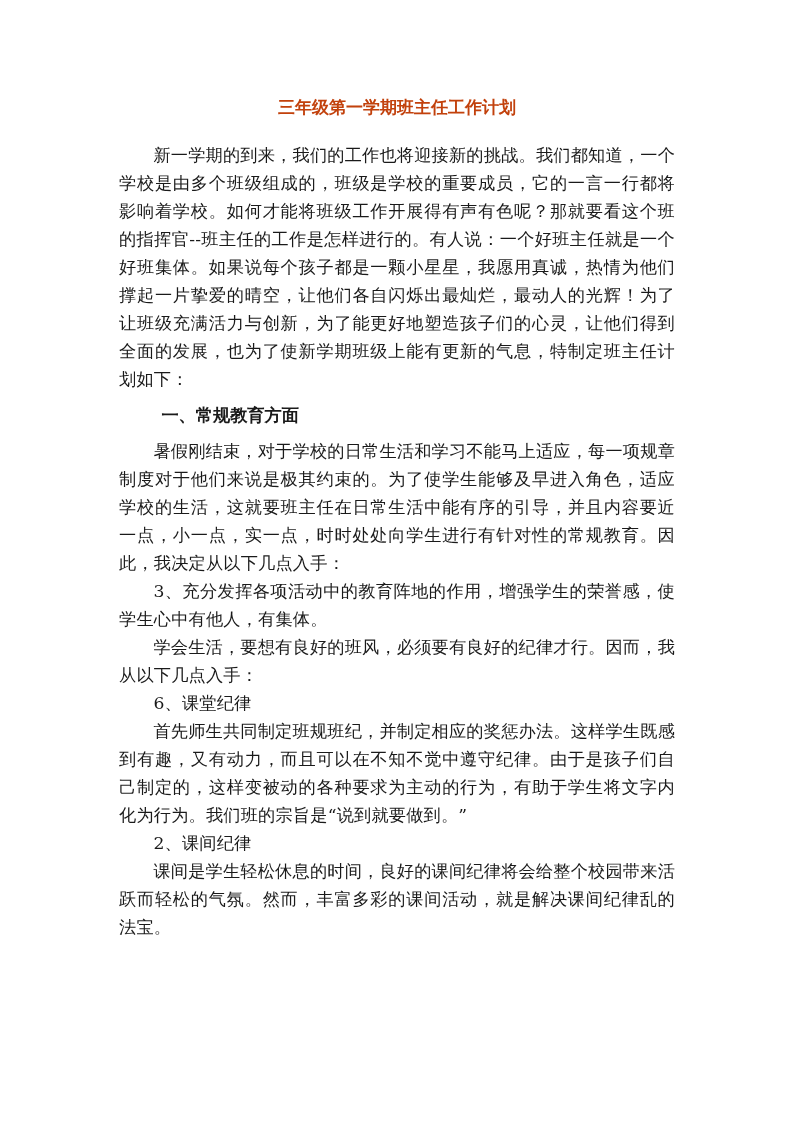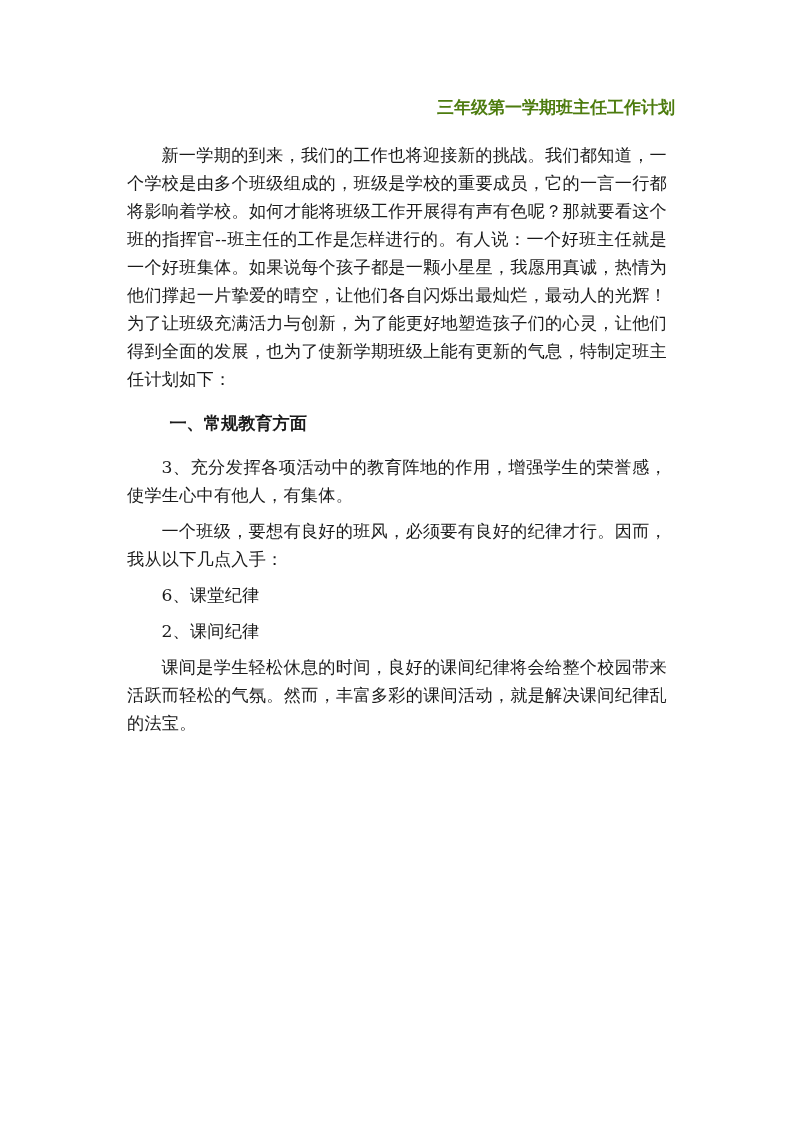--- a/index.html
+++ b/index.html
@@ -1,36 +1,38 @@
 <!DOCTYPE html>
 <html><head>
 <meta charset="utf-8">
 <style>
   html, body { margin: 0; padding: 0; background: #ffffff; }
   body { width: 793px; height: 1122px; position: relative; overflow: hidden;
          font-family: "DejaVu Serif", "Liberation Serif", serif; color: #1a1a1a; }
   .page { position: absolute; left: 119px; top: 95px; width: 556px; }
-  .title { text-align: right; font-size: 17px; line-height: 24px; margin: 0 0 22px 0; color: #4d7c0f; }
-  .p { font-size: 17.2px; line-height: 28px; margin: 8px; text-align: justify; text-align-last: left; letter-spacing: 0.2px; }
+  .title { text-align: center; font-size: 17px; line-height: 24px; margin: 0 0 22px 0; color: #c2410c; }
+  .p { font-size: 17.2px; line-height: 28px; margin: 0; text-align: justify; text-align-last: left; letter-spacing: 0.2px; }
   .indent { text-indent: 2em; }
-  .heading { font-size: 17.2px; line-height: 28px; margin: 16px; text-indent: 2em; font-weight: bold; }
+  .heading { font-size: 17.2px; line-height: 28px; margin: 8px; text-indent: 2em; font-weight: bold; }
 </style>
 </head>
 <body>
 
 <div class="page">
   <h1 class="title">三年级第一学期班主任工作计划</h1>
 
   <p class="p indent">新一学期的到来，我们的工作也将迎接新的挑战。我们都知道，一个学校是由多个班级组成的，班级是学校的重要成员，它的一言一行都将影响着学校。如何才能将班级工作开展得有声有色呢？那就要看这个班的指挥官--班主任的工作是怎样进行的。有人说：一个好班主任就是一个好班集体。如果说每个孩子都是一颗小星星，我愿用真诚，热情为他们撑起一片挚爱的晴空，让他们各自闪烁出最灿烂，最动人的光辉！为了让班级充满活力与创新，为了能更好地塑造孩子们的心灵，让他们得到全面的发展，也为了使新学期班级上能有更新的气息，特制定班主任计划如下：</p>
 
   <div>
     <p class="heading">一、常规教育方面</p>
+    <p class="p indent">暑假刚结束，对于学校的日常生活和学习不能马上适应，每一项规章制度对于他们来说是极其约束的。为了使学生能够及早进入角色，适应学校的生活，这就要班主任在日常生活中能有序的引导，并且内容要近一点，小一点，实一点，时时处处向学生进行有针对性的常规教育。因此，我决定从以下几点入手：</p>
     <p class="p indent">3、充分发挥各项活动中的教育阵地的作用，增强学生的荣誉感，使学生心中有他人，有集体。</p>
   </div>
 
   <div>
-    <p class="p indent">一个班级，要想有良好的班风，必须要有良好的纪律才行。因而，我从以下几点入手：</p>
+    <p class="p indent">学会生活，要想有良好的班风，必须要有良好的纪律才行。因而，我从以下几点入手：</p>
     <p class="p indent">6、课堂纪律</p>
+    <p class="p indent">首先师生共同制定班规班纪，并制定相应的奖惩办法。这样学生既感到有趣，又有动力，而且可以在不知不觉中遵守纪律。由于是孩子们自己制定的，这样变被动的各种要求为主动的行为，有助于学生将文字内化为行为。我们班的宗旨是“说到就要做到。”</p>
     <p class="p indent">2、课间纪律</p>
     <p class="p indent">课间是学生轻松休息的时间，良好的课间纪律将会给整个校园带来活跃而轻松的气氛。然而，丰富多彩的课间活动，就是解决课间纪律乱的法宝。</p>
   </div>
 
 </div>
 
 </body></html>

